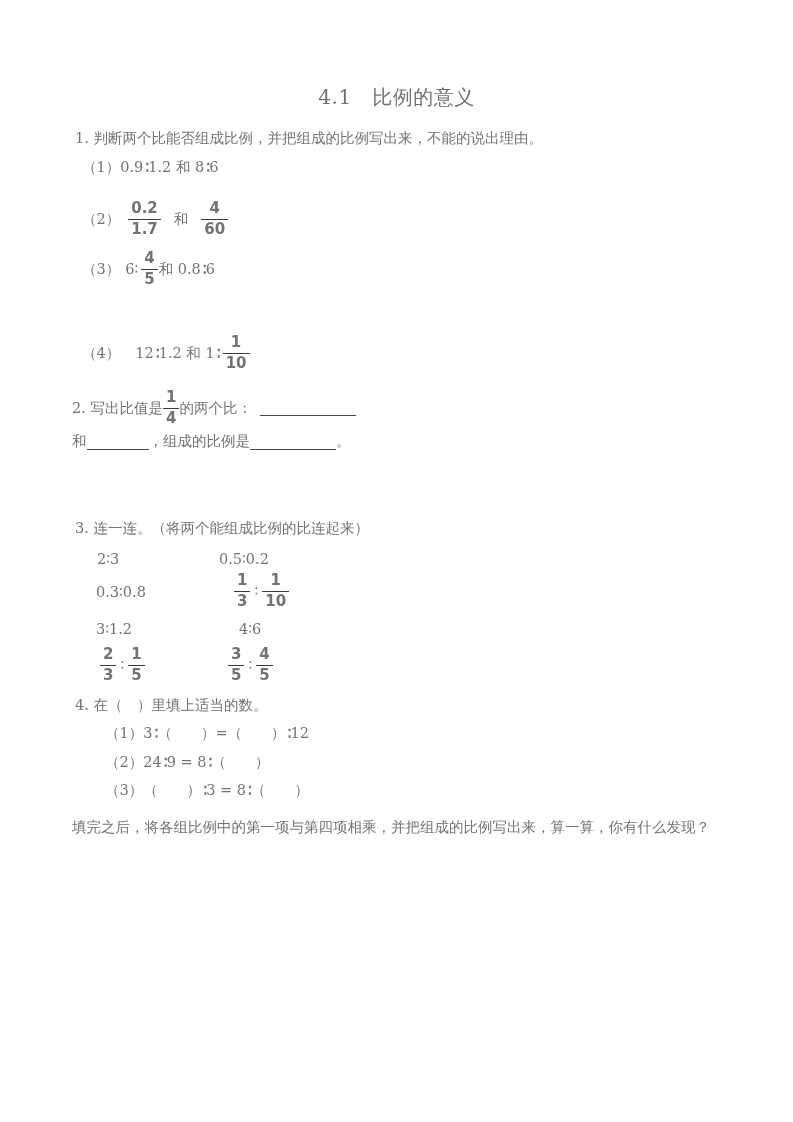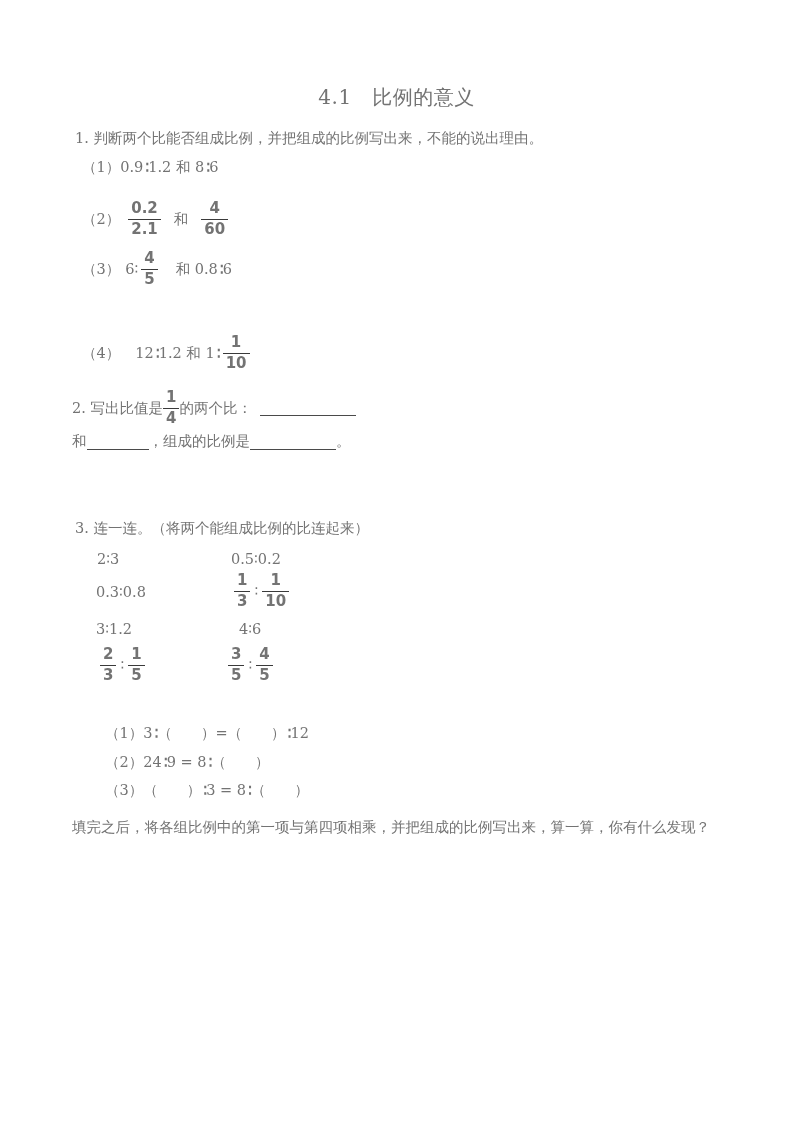--- a/index.html
+++ b/index.html
@@ -48,37 +48,37 @@
   <div class="abs title">4.1　比例的意义</div>
 
   <div class="abs" style="top:129px;left:75px">1. 判断两个比能否组成比例，并把组成的比例写出来，不能的说出理由。</div>
 
   <div class="abs" style="top:158px;left:82px">（1）0.9∶1.2 和 8∶6</div>
 
   <div class="abs row" style="top:200px;left:82px">
     <span>（2）</span>
     <span class="frac" style="margin-left:8px">
       <span class="num">0.2</span>
-      <span class="den">2.1</span>
+      <span class="den">1.7</span>
     </span>
     <span style="margin:0 13px">和</span>
     <span class="frac">
       <span class="num">4</span>
       <span class="den">60</span>
     </span>
   </div>
 
   <div class="abs row" style="top:250px;left:82px">
     <span>（3）</span>
     <span style="margin-left:5px">6∶</span>
     <span class="frac" style="margin-left:3px">
       <span class="num">4</span>
       <span class="den">5</span>
     </span>
-    <span style="margin-left:18px">和 0.8∶6</span>
+    <span style="margin-left:1px">和 0.8∶6</span>
   </div>
 
   <div class="abs row" style="top:334px;left:82px">
     <span>（4）</span>
     <span style="margin-left:15px">12∶1.2 和 1∶</span>
     <span class="frac" style="margin-left:3px">
       <span class="num">1</span>
       <span class="den">10</span>
     </span>
   </div>
@@ -97,21 +97,21 @@
     <span>和</span>
     <span class="blank" style="width:62px"></span>
     <span>，组成的比例是</span>
     <span class="blank" style="width:86px"></span>
     <span>。</span>
   </div>
 
   <div class="abs" style="top:519px;left:75px">3. 连一连。（将两个能组成比例的比连起来）</div>
 
   <div class="abs" style="top:551px;left:97px">2∶3</div>
-  <div class="abs" style="top:551px;left:231px">0.5∶0.2</div>
+  <div class="abs" style="top:551px;left:219px">0.5∶0.2</div>
 
   <div class="abs" style="top:584px;left:96px">0.3∶0.8</div>
   <div class="abs fracpair" style="top:572px;left:234px">
     <span class="frac">
       <span class="num">1</span>
       <span class="den">3</span>
     </span>
     <span class="rcolon">∶</span>
     <span class="frac">
       <span class="num">1</span>
@@ -139,19 +139,20 @@
       <span class="num">3</span>
       <span class="den">5</span>
     </span>
     <span class="rcolon">∶</span>
     <span class="frac">
       <span class="num">4</span>
       <span class="den">5</span>
     </span>
   </div>
 
+  <div class="abs pre" style="top:696px;left:75px">4. 在（　）里填上适当的数。</div>
   <div class="abs pre" style="top:724px;left:105px">（1）3∶（　　）=（　　）∶12</div>
   <div class="abs pre" style="top:753px;left:105px">（2）24∶9 = 8∶（　　）</div>
   <div class="abs pre" style="top:781px;left:105px">（3）（　　）∶3 = 8∶（　　）</div>
 
   <div class="abs" style="top:818px;left:72px">填完之后，将各组比例中的第一项与第四项相乘，并把组成的比例写出来，算一算，你有什么发现？</div>
 
 </div>
 
 </body></html>

